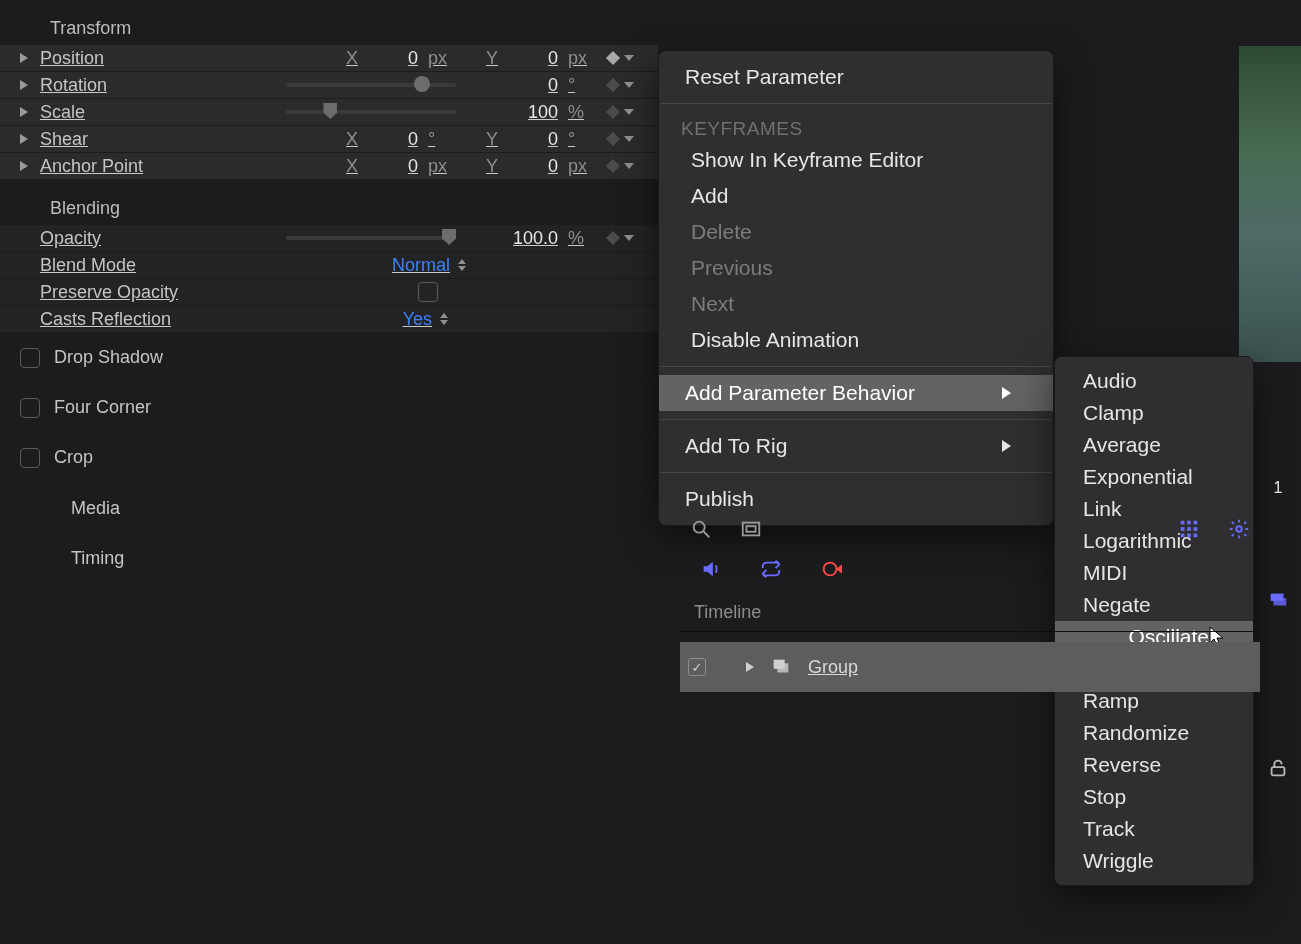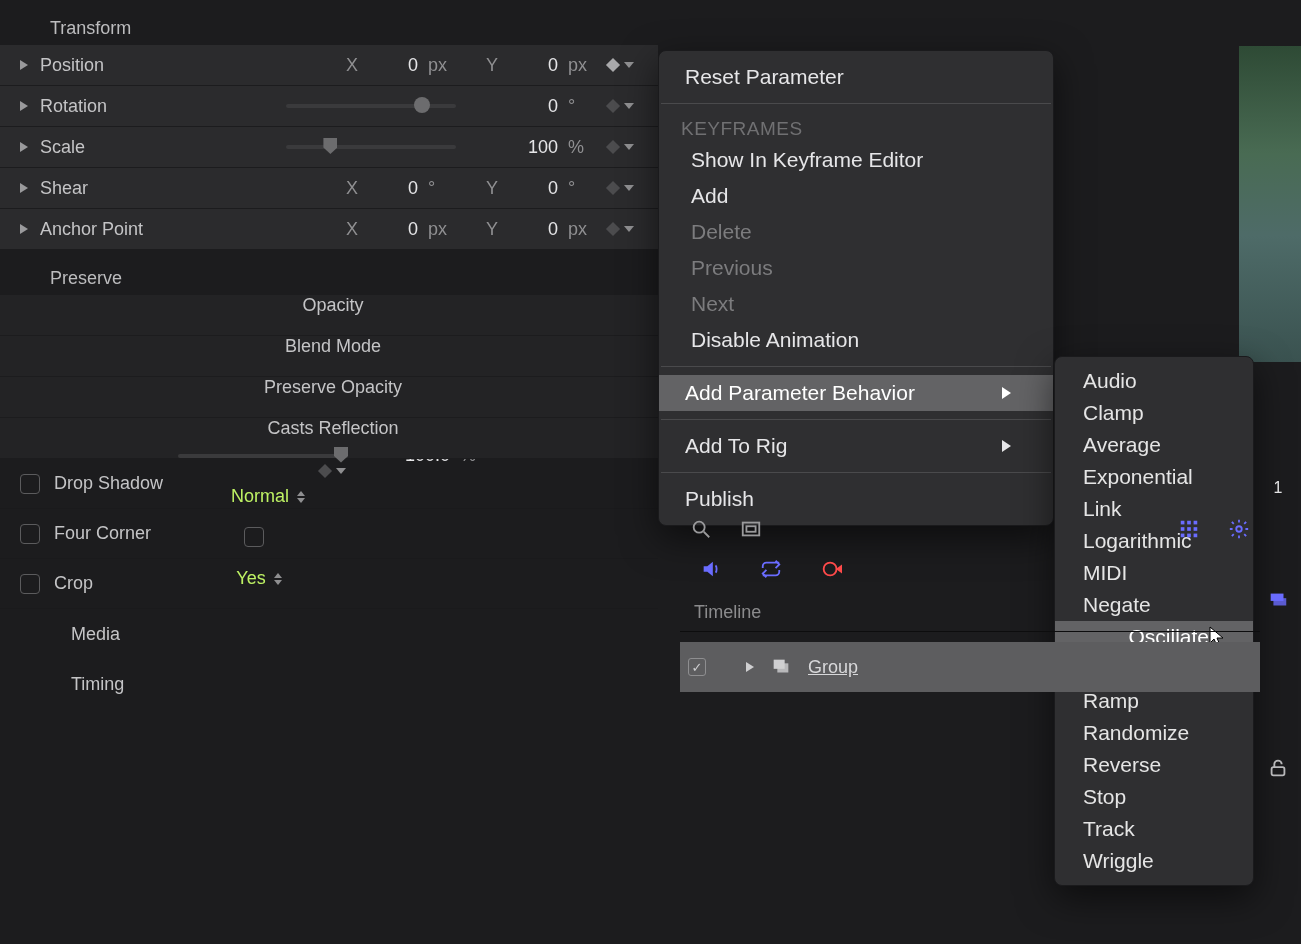--- a/index.html
+++ b/index.html
@@ -3,46 +3,46 @@
 <meta charset="utf-8">
 <style>
 * { box-sizing: border-box; margin: 0; padding: 0; font-family: -apple-system, "Helvetica Neue", Arial, sans-serif; }
 html, body { width: 1301px; height: 944px; background: #1c1c1e; color: #c9c9cb; overflow: hidden; }
 body { position: relative; font-size: 18px; }
 
 
 .insp { position: absolute; left: 0; top: 0; width: 658px; }
 .sect-head { padding: 0 0 6px 50px; color: #bcbcbe; font-size: 18px; margin-top: 18px; }
 .rows { display: flex; flex-direction: column; }
-.row { display: flex; align-items: center; height: 41px; padding: 0 12px 0 20px; background: #2b2b2d; border-bottom: 1px solid #1c1c1e; }
+.row { display: flex; align-items: center; height: 27px; padding: 0 12px 0 20px; background: #2b2b2d; border-bottom: 1px solid #1c1c1e; text-decoration: underline; }
 .row .disclose { width: 0; height: 0; border-left: 8px solid #9a9a9c; border-top: 5px solid transparent; border-bottom: 5px solid transparent; margin-right: 12px; }
 .row .label { flex: 0 0 150px; color: #c4c4c6; }
 .row .mid   { flex: 1 1 auto; display: flex; align-items: center; justify-content: flex-end; gap: 10px; }
 .axis { color: #8f8f91; width: 16px; text-align: center; }
 .val  { color: #e6e6e8; min-width: 48px; text-align: right; }
 .unit { color: #8f8f91; min-width: 28px; }
 .pair { display: flex; align-items: center; gap: 10px; min-width: 170px; justify-content: flex-end; }
 .pair:last-child { min-width: 130px; }
 .kf-cell { width: 50px; display: flex; align-items: center; justify-content: center; gap: 6px; }
 .kf-diamond { width: 10px; height: 10px; transform: rotate(45deg); background: #4c4c4e; }
 .kf-diamond.bright { background: #a9a9ab; }
 .chev { width: 0; height: 0; border-left: 5px solid transparent; border-right: 5px solid transparent; border-top: 6px solid #8f8f91; }
 
 
 .slider-track { position: relative; width: 170px; height: 4px; background: #3a3a3c; border-radius: 2px; }
 .slider-knob { position: absolute; top: -7px; width: 16px; height: 16px; border-radius: 50%; background: #6c6c6e; }
 .slider-knob.pointer { border-radius: 0; width: 14px; height: 16px; background: #6c6c6e; clip-path: polygon(0 0,100% 0,100% 60%,50% 100%,0 60%); }
 
 
-.select { display: inline-flex; align-items: center; gap: 8px; color: #bef264; }
+.select { display: inline-flex; align-items: center; gap: 8px; color: #3b82f6; }
 .select .updn { display: inline-block; }
 .select .updn::before { content: ""; display: block; width: 0; height: 0; border-left: 4px solid transparent; border-right: 4px solid transparent; border-bottom: 5px solid #8f8f91; margin-bottom: 2px;}
 .select .updn::after { content: ""; display: block; width: 0; height: 0; border-left: 4px solid transparent; border-right: 4px solid transparent; border-top: 5px solid #8f8f91;}
 
-.blend-rows .row { background: #232325; flex-direction: column; }
+.blend-rows .row { background: #232325; }
 .checkbox { width: 20px; height: 20px; border: 1px solid #5b5b5d; border-radius: 4px; }
 
 
 .togrow { display: flex; align-items: center; height: 50px; padding: 0 20px; color: #c4c4c6; border-bottom: 1px solid #1a1a1c; }
 .togrow-noborder { border: none; }
 .indent { padding-left: 54px; margin-left: 17px; }
 
 
 .canvas-img { position: absolute; top: 46px; right: 0; width: 62px; height: 316px; background: linear-gradient(180deg,#2e4a35 0%,#496b53 34%,#4e6b68 60%,#3a5250 100%); }
 
@@ -195,21 +195,21 @@
           <span class="unit">px</span>
         </div>
       </div>
       <div class="kf-cell">
           <span class="kf-diamond"></span>
           <span class="chev"></span>
         </div>
     </div>
   </div>
 
-  <div class="sect-head">Preserve</div>
+  <div class="sect-head">Blending</div>
   <div class="rows blend-rows">
     <div class="row">
       <span style="width:20px"></span>
       <span class="label">Opacity</span>
       <div class="mid">
         <div class="pair">
           <div class="slider-track">
               <div class="slider-knob pointer" style="left:calc(100% - 14px)"></div>
             </div>
         </div>

